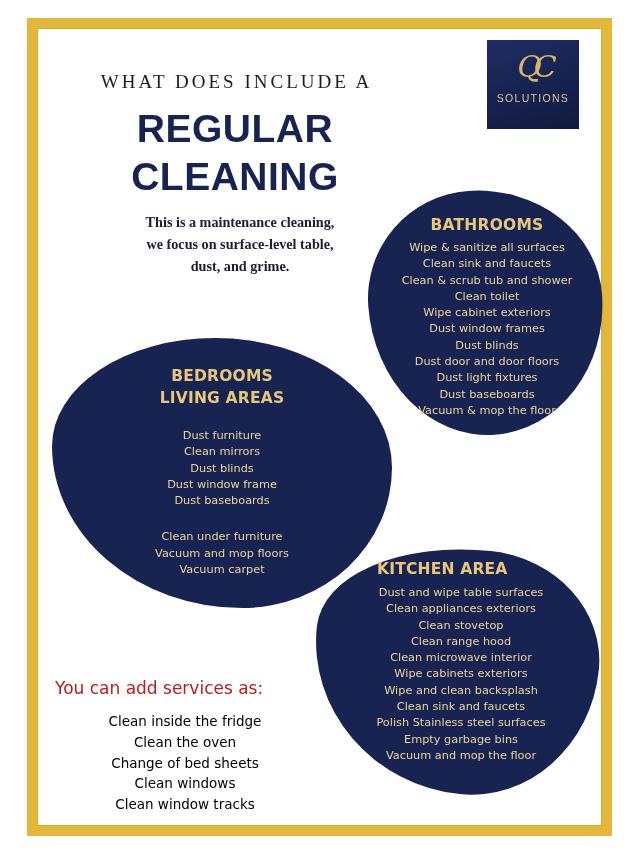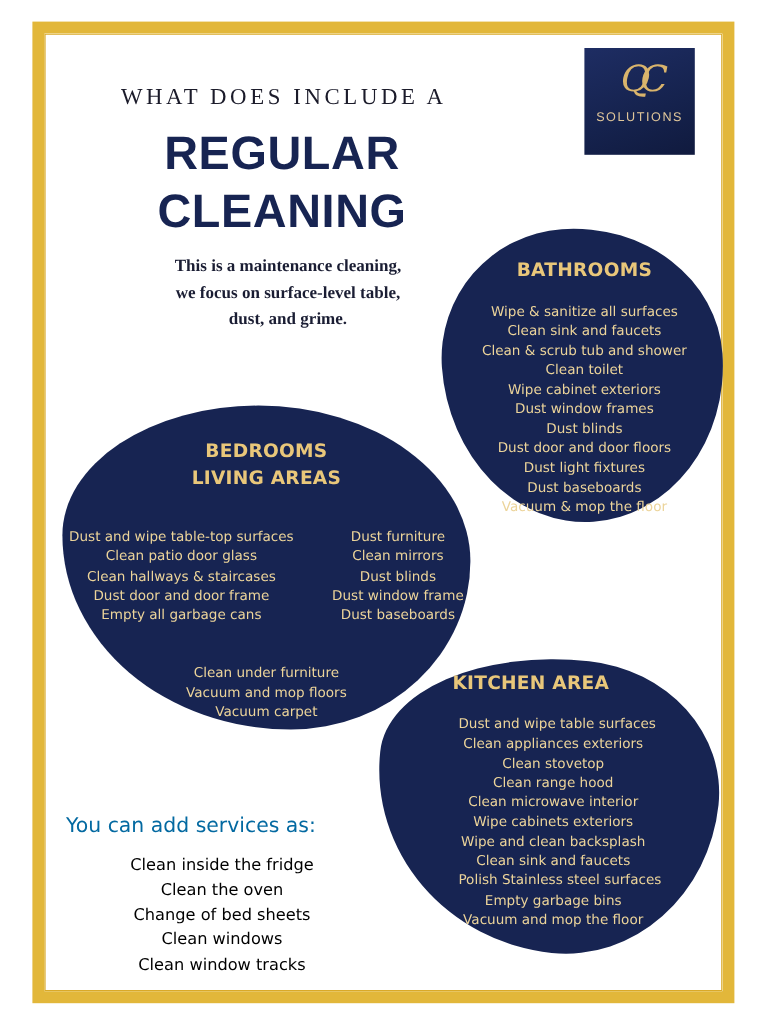--- a/index.html
+++ b/index.html
@@ -55,41 +55,41 @@
     .blob.kitchen {
       left: 313px; top: 548px; width: 285px; height: 245px;
       border-radius: 58% 42% 44% 56% / 38% 44% 56% 62%;
       transform: rotate(6deg);
     }
     .blob-content { position: absolute; text-align: center; color: #ead08f; }
     .heading {
       font-family: "DejaVu Sans", sans-serif; font-weight: bold; font-size: 15.5px;
       color: #e9c77a; letter-spacing: 0.2px;
     }
-    .items { list-style: none; margin: 16px; padding: 0; }
+    .items { list-style: none; margin: 4px; padding: 0; }
     .items li {
       font-family: "DejaVu Sans", sans-serif; font-size: 11.3px; line-height: 16.3px;
       color: #ecd49a; white-space: nowrap;
     }
     .bath-content { left: 383px; top: 214px; width: 208px; }
     .bath-content .heading { line-height: 22px; margin-bottom: 4px; }
 
     .bed-content { left: 62px; top: 365px; width: 320px; }
     .bed-content .heading { line-height: 22px; }
     .bed-cols { display: flex; justify-content: center; margin-top: 15px; }
     .bed-cols .col-a { width: 200px; }
     .bed-cols .col-b { width: 116px; }
     .bed-extra { margin-top: 16px; }
 
     .kitchen-content { left: 366px; top: 558px; width: 190px; }
     .kitchen-content .heading { text-align: left; padding-left: 11px; line-height: 22px; margin-bottom: 5px; }
 
     .extras-title {
       position: absolute; left: 55px; top: 678px; width: 260px;
-      font-family: "DejaVu Sans", sans-serif; font-size: 17px; color: #0369a1;
+      font-family: "DejaVu Sans", sans-serif; font-size: 17px; color: #b91c1c;
     }
     .extras { position: absolute; left: 60px; top: 711px; width: 250px; text-align: center; }
     .extras li {
       list-style: none; font-family: "DejaVu Sans", sans-serif; font-size: 13.5px;
       line-height: 20.8px; color: #000000;
     }
     .extras ul { margin: 0; padding: 0; }
   </style>
 </head>
 <body>
@@ -134,27 +134,20 @@
     <li>Vacuum &amp; mop the floor</li>
   </ul>
 </div>
 
 <div class="blob-content bed-content">
   <div class="heading">
     <div>BEDROOMS</div>
     <div>LIVING AREAS</div>
   </div>
   <div class="bed-cols">
-    <ul class="items col-a">
-      <li>Dust and wipe table-top surfaces</li>
-      <li>Clean patio door glass</li>
-      <li>Clean hallways &amp; staircases</li>
-      <li>Dust door and door frame</li>
-      <li>Empty all garbage cans</li>
-    </ul>
     <ul class="items col-b">
       <li>Dust furniture</li>
       <li>Clean mirrors</li>
       <li>Dust blinds</li>
       <li>Dust window frame</li>
       <li>Dust baseboards</li>
     </ul>
   </div>
   <ul class="items bed-extra">
     <li>Clean under furniture</li>

